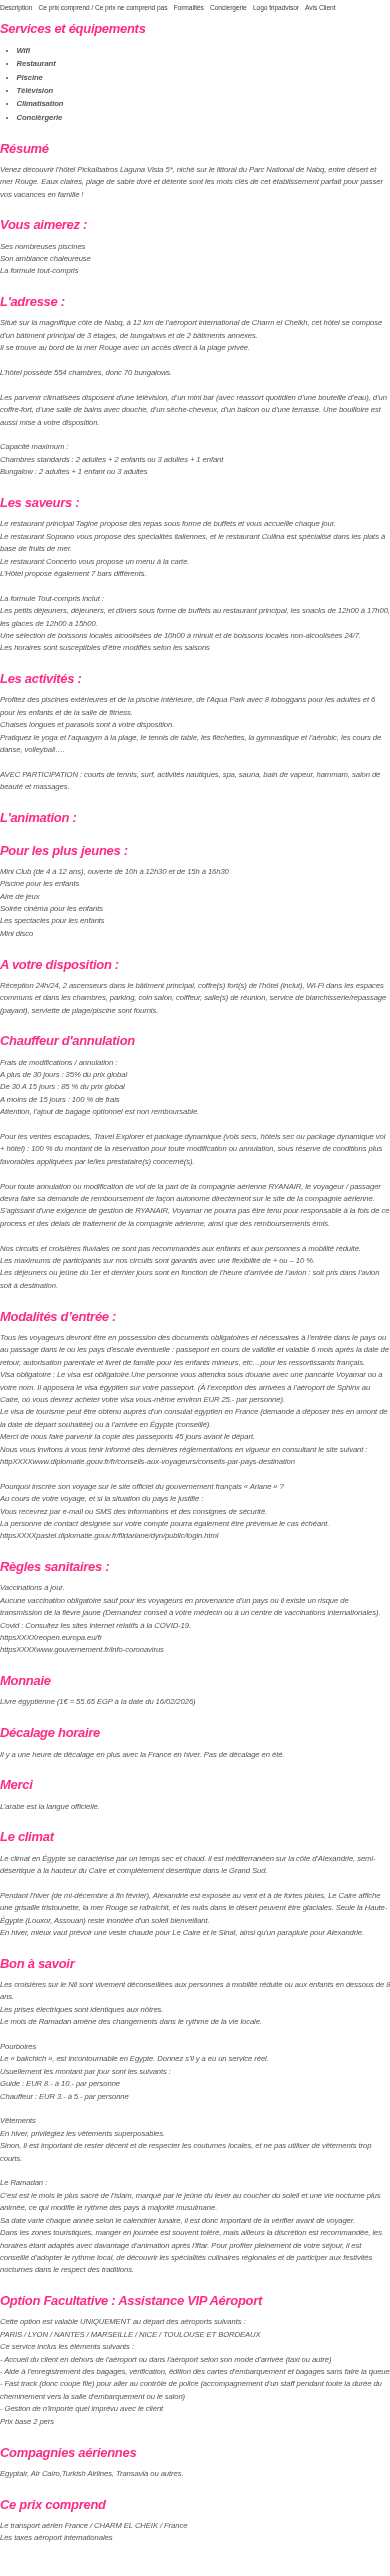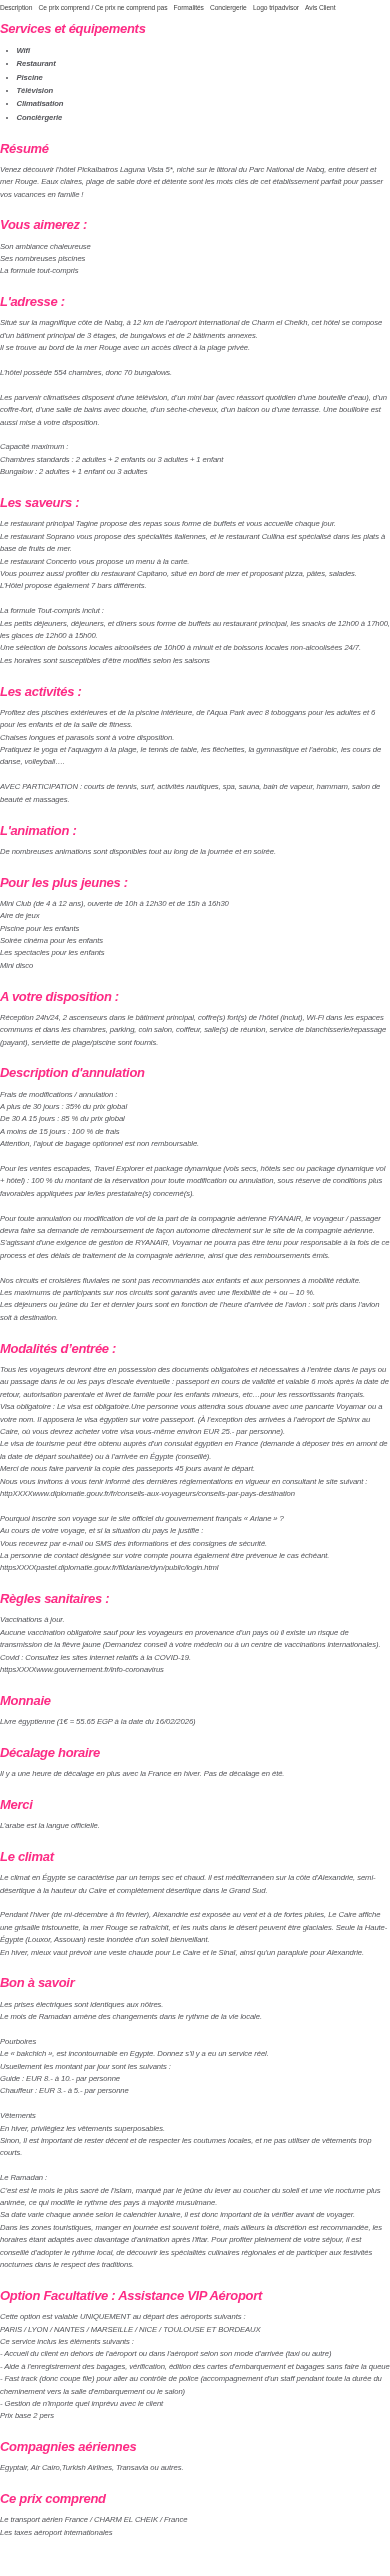--- a/index.html
+++ b/index.html
@@ -39,63 +39,61 @@
         <li>Wifi</li>
         <li>Restaurant</li>
         <li>Piscine</li>
         <li>Télévision</li>
         <li>Climatisation</li>
         <li>Concièrgerie</li>
       </ul>
       <h2>Résumé</h2>
       <p>Venez découvrir l’hôtel Pickalbatros Laguna Vista 5*, niché sur le littoral du Parc National de Nabq, entre désert et mer Rouge. Eaux claires, plage de sable doré et détente sont les mots clés de cet établissement parfait pour passer vos vacances en famille !</p>
       <h2>Vous aimerez :</h2>
+      <p>Ses nombreuses piscines</p>
       <p>Son ambiance chaleureuse</p>
-      <p>Ses nombreuses piscines</p>
       <p>La formule tout-compris</p>
       <h2>L'adresse :</h2>
       <p><b>Situé</b> sur la magnifique côte de Nabq, à 12 km de l’aéroport international de Charm el Cheikh, cet hôtel se compose d’un bâtiment principal de 3 étages, de bungalows et de 2 bâtiments annexes.</p>
       <p>Il se trouve au bord de la mer Rouge avec un accès direct à la plage privée.</p>
       <div class="gap"></div>
       <p><b>L’hôtel</b> possède 554 chambres, donc 70 bungalows.</p>
       <div class="gap"></div>
       <p><b>Les parvenir</b> climatisées disposent d'une télévision, d’un mini bar (avec réassort quotidien d’une bouteille d’eau), d’un coffre-fort, d’une salle de bains avec douche, d’un sèche-cheveux, d’un balcon ou d’une terrasse. Une bouilloire est aussi mise à votre disposition.</p>
       <div class="gap"></div>
       <p><b>Capacité maximum :</b></p>
       <p>Chambres standards : 2 adultes + 2 enfants ou 3 adultes + 1 enfant</p>
       <p>Bungalow : 2 adultes + 1 enfant ou 3 adultes</p>
       <h2>Les saveurs :</h2>
       <p><b>Le restaurant principal</b> Tagine propose des repas sous forme de buffets et vous accueille chaque jour.</p>
       <p>Le restaurant Soprano vous propose des spécialités italiennes, et le restaurant Cullina est spécialisé dans les plats à base de fruits de mer.</p>
       <p>Le restaurant Concerto vous propose un menu à la carte.</p>
-      <p>Vous pourrez aussi profiter du restaurant Capitano, situé en bord de mer et proposant pizza, pâtes, salades.</p>
       <p>L’Hôtel propose également 7 bars différents.</p>
       <div class="gap"></div>
       <p><b>La formule Tout-compris inclut :</b></p>
       <p>Les petits déjeuners, déjeuners, et dîners sous forme de buffets au restaurant principal, les snacks de 12h00 à 17h00, les glaces de 12h00 à 15h00.</p>
       <p>Une sélection de boissons locales alcoolisées de 10h00 à minuit et de boissons locales non-alcoolisées 24/7.</p>
       <p>Les horaires sont susceptibles d’être modifiés selon les saisons</p>
       <h2>Les activités :</h2>
       <p><b>Profitez</b> des piscines extérieures et de la piscine intérieure, de l’Aqua Park avec 8 toboggans pour les adultes et 6 pour les enfants et de la salle de fitness.</p>
       <p>Chaises longues et parasols sont à votre disposition.</p>
       <p><b>Pratiquez</b> le yoga et l’aquagym à la plage, le tennis de table, les fléchettes, la gymnastique et l’aérobic, les cours de danse, volleyball….</p>
       <div class="gap"></div>
       <p>AVEC PARTICIPATION : courts de tennis, surf, activités nautiques, spa, sauna, bain de vapeur, hammam, salon de beauté et massages.</p>
       <h2>L'animation :</h2>
-      <p>De nombreuses animations sont disponibles tout au long de la journée et en soirée.</p>
       <h2>Pour les plus jeunes :</h2>
       <p>Mini Club (de 4 à 12 ans), ouverte de 10h à 12h30 et de 15h à 16h30</p>
+      <p>Piscine pour les enfants</p>
       <p>Aire de jeux</p>
-      <p>Piscine pour les enfants</p>
       <p>Soirée cinéma pour les enfants</p>
       <p>Les spectacles pour les enfants</p>
       <p>Mini disco</p>
       <h2>A votre disposition :</h2>
       <p>Réception 24h/24, 2 ascenseurs dans le bâtiment principal, coffre(s) fort(s) de l'hôtel (inclut), Wi-Fi dans les espaces communs et dans les chambres, parking, coin salon, coiffeur, salle(s) de réunion, service de blanchisserie/repassage (payant), serviette de plage/piscine sont fournis.</p>
-      <h2>Description d'annulation</h2>
+      <h2>Chauffeur d'annulation</h2>
       <p>Frais de modifications / annulation :</p>
       <p>A plus de 30 jours : 35% du prix global</p>
       <p>De 30 A 15 jours : 85 % du prix global</p>
       <p>A moins de 15 jours : 100 % de frais</p>
       <p>Attention, l’ajout de bagage optionnel est non remboursable.</p>
       <div class="gap"></div>
       <p>Pour les ventes escapades, Travel Explorer et package dynamique (vols secs, hôtels sec ou package dynamique vol + hôtel) : 100 % du montant de la réservation pour toute modification ou annulation, sous réserve de conditions plus favorables appliquées par le/les prestataire(s) concerné(s).</p>
       <div class="gap"></div>
       <p>Pour toute annulation ou modification de vol de la part de la compagnie aérienne RYANAIR, le voyageur / passager devra faire sa demande de remboursement de façon autonome directement sur le site de la compagnie aérienne. S'agissant d'une exigence de gestion de RYANAIR, Voyamar ne pourra pas être tenu pour responsable à la fois de ce process et des délais de traitement de la compagnie aérienne, ainsi que des remboursements émis.</p>
       <div class="gap"></div>
@@ -111,33 +109,35 @@
       <div class="gap"></div>
       <p>Pourquoi inscrire son voyage sur le site officiel du gouvernement français « Ariane » ?</p>
       <p>Au cours de votre voyage, et si la situation du pays le justifie :</p>
       <p>Vous recevrez par e-mail ou SMS des informations et des consignes de sécurité.</p>
       <p>La personne de contact désignée sur votre compte pourra également être prévenue le cas échéant.</p>
       <p>httpsXXXXpastel.diplomatie.gouv.fr/fildariane/dyn/public/login.html</p>
       <h2>Règles sanitaires :</h2>
       <p>Vaccinations à jour.</p>
       <p>Aucune vaccination obligatoire sauf pour les voyageurs en provenance d’un pays où il existe un risque de transmission de la fièvre jaune (Demandez conseil à votre médecin ou à un centre de vaccinations internationales).</p>
       <p>Covid : Consultez les sites internet relatifs à la COVID-19.</p>
+      <p>httpsXXXXreopen.europa.eu/fr</p>
       <p>httpsXXXXwww.gouvernement.fr/info-coronavirus</p>
       <h2>Monnaie</h2>
       <p>Livre égyptienne (1€ = 55.65 EGP à la date du 16/02/2026)</p>
       <h2>Décalage horaire</h2>
       <p>Il y a une heure de décalage en plus avec la France en hiver. Pas de décalage en été.</p>
       <h2>Merci</h2>
       <p>L’arabe est la langue officielle.</p>
       <h2>Le climat</h2>
       <p>Le climat en Égypte se caractérise par un temps sec et chaud. il est méditerranéen sur la côte d'Alexandrie, semi-désertique à la hauteur du Caire et complètement désertique dans le Grand Sud.</p>
       <div class="gap"></div>
       <p>Pendant l'hiver (de mi-décembre à fin février), Alexandrie est exposée au vent et à de fortes pluies, Le Caire affiche une grisaille tristounette, la mer Rouge se rafraîchit, et les nuits dans le désert peuvent être glaciales. Seule la Haute-Égypte (Louxor, Assouan) reste inondée d’un soleil bienveillant.</p>
       <p>En hiver, mieux vaut prévoir une veste chaude pour Le Caire et le Sinaï, ainsi qu'un parapluie pour Alexandrie.</p>
       <h2>Bon à savoir</h2>
+      <p>Les croisières sur le Nil sont vivement déconseillées aux personnes à mobilité réduite ou aux enfants en dessous de 8 ans.</p>
       <p>Les prises électriques sont identiques aux nôtres.</p>
       <p>Le mois de Ramadan amène des changements dans le rythme de la vie locale.</p>
       <div class="gap"></div>
       <p>Pourboires</p>
       <p>Le « bakchich », est incontournable en Egypte. Donnez s’il y a eu un service réel.</p>
       <p>Usuellement les montant par jour sont les suivants :</p>
       <p>Guide : EUR 8.- à 10.- par personne</p>
       <p>Chauffeur : EUR 3.- à 5.- par personne</p>
       <div class="gap"></div>
       <p>Vêtements</p>

